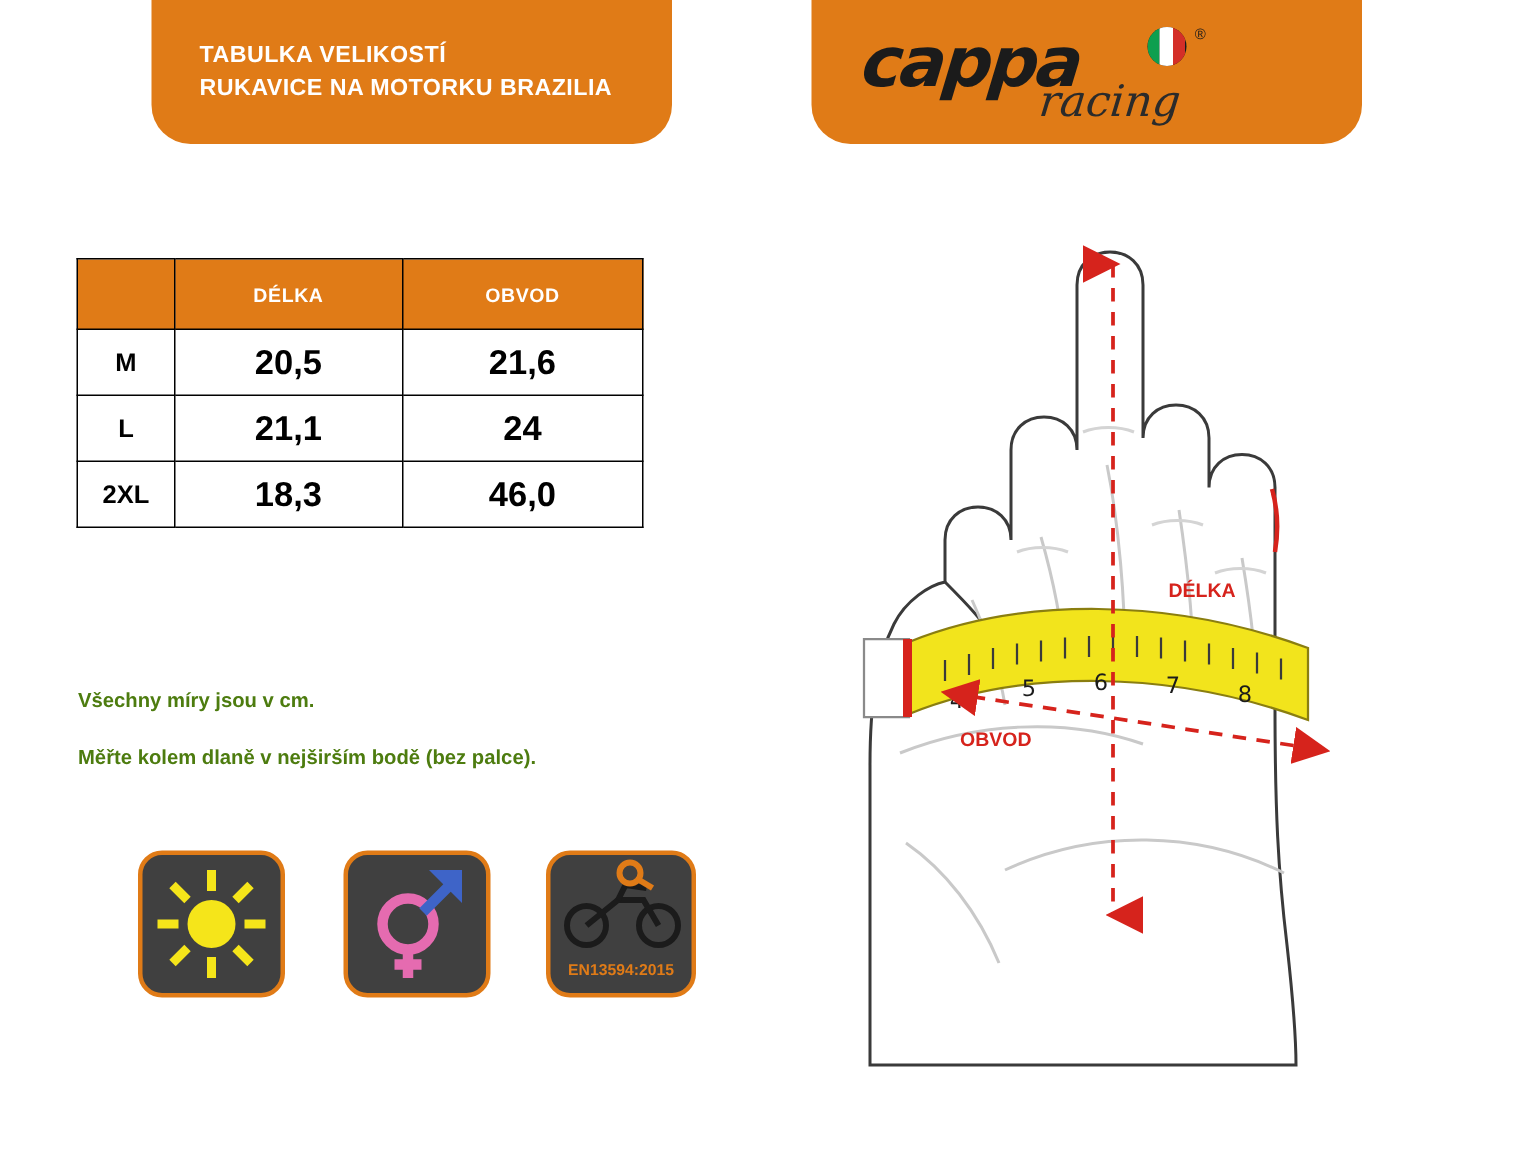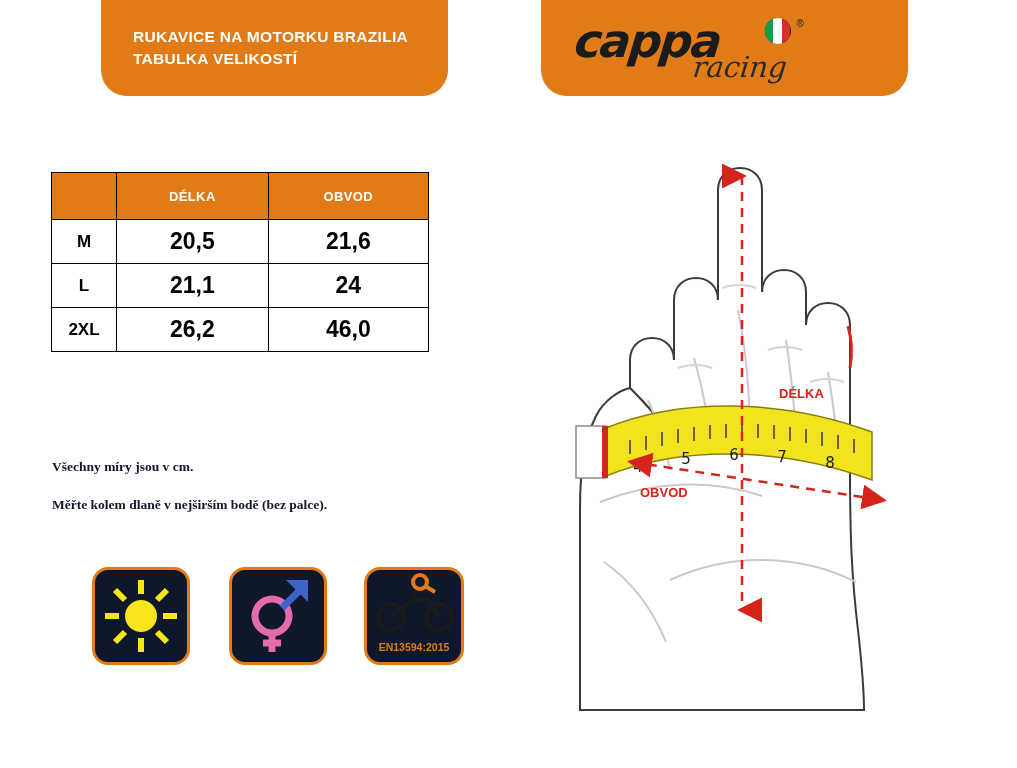--- a/index.html
+++ b/index.html
@@ -94,32 +94,32 @@
   #size-table td.size-label{
     width:62px;
     font-weight:bold;
     font-size:17px;
   }
   #size-table td.val{font-weight:bold;}
 
   
   .note{
     position:absolute;left:52px;
-    font-size:13.5px;font-weight:bold;color:#0f172a;font-family:Liberation Serif, serif;
+    font-size:13.5px;font-weight:bold;color:#4d7c0f;
   }
   #note-1{top:459px;}
   #note-2{top:497px;}
 
   
   .icon-box{
     position:absolute;top:567px;
     width:98px;height:98px;
     border:3px solid #E07B17;
     border-radius:16px;
-    background:#0f172a;
+    background:#404040;
     box-sizing:border-box;
   }
   #icon-sun{left:92px;}
   #icon-gender{left:229px;}
   #icon-cert{left:364px;width:100px;}
   .cert-label{
     position:absolute;left:0;right:0;bottom:9px;
     text-align:center;
     font-size:10.5px;font-weight:bold;color:#E07B17;
   }
@@ -133,22 +133,22 @@
     position:absolute;
     font-size:13px;font-weight:bold;color:#D6231C;
   }
   #label-delka{left:779px;top:386px;}
   #label-obvod{left:640px;top:485px;}
 </style>
 </head>
 <body>
 
 <div class="banner" id="title-banner">
+  <div class="line">TABULKA VELIKOSTÍ</div>
   <div class="line line2"><span>RUKAVICE NA MOTORKU </span><span class="light">BRAZILIA</span></div>
-  <div class="line">TABULKA VELIKOSTÍ</div>
 </div>
 
 <div class="banner" id="logo-banner">
   <div class="logo-wrap">
     <div class="logo-cappa">cappa</div>
     <div class="logo-dot">
       <i class="g"></i>
         <i class="w"></i>
         <i class="r"></i>
     </div>
@@ -171,21 +171,21 @@
       <td class="val">20,5</td>
       <td class="val">21,6</td>
     </tr>
     <tr>
       <td class="size-label">L</td>
       <td class="val">21,1</td>
       <td class="val">24</td>
     </tr>
     <tr>
       <td class="size-label">2XL</td>
-      <td class="val">26,2</td>
+      <td class="val">18,3</td>
       <td class="val">46,0</td>
     </tr>
   </tbody>
 </table>
 
 <div class="note" id="note-1">Všechny míry jsou v cm.</div>
 <div class="note" id="note-2">Měřte kolem dlaně v nejširším bodě (bez palce).</div>
 
 <div class="icon-box" id="icon-sun">
   <svg width="92" height="92" viewBox="0 0 92 92">

